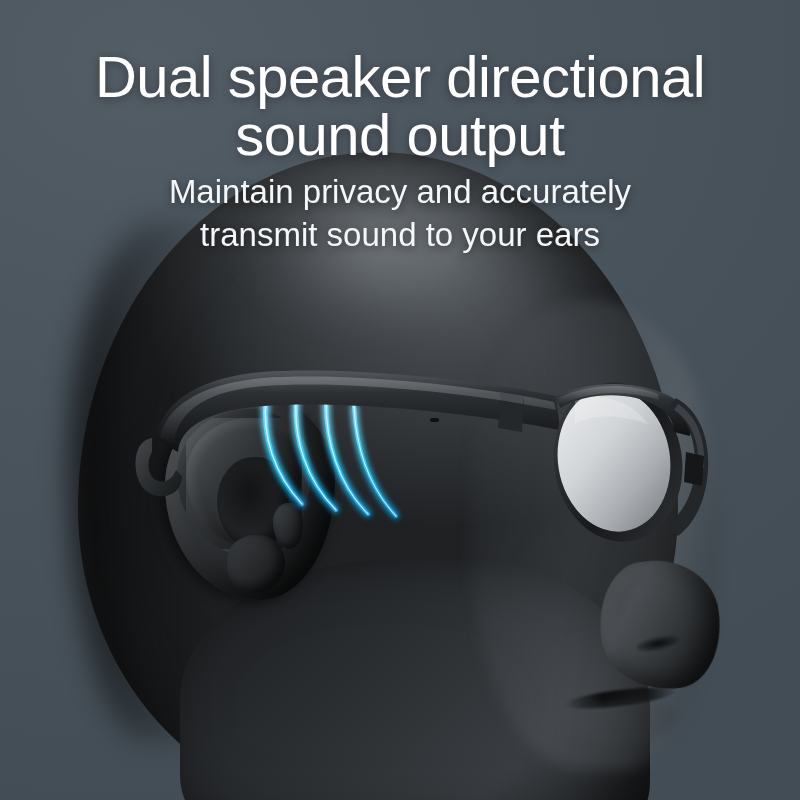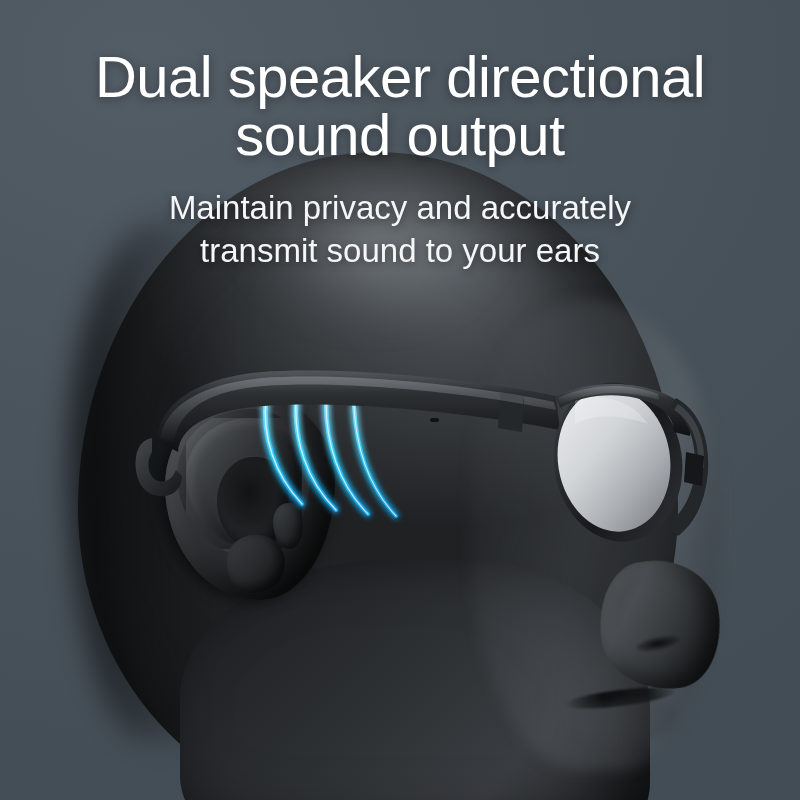--- a/index.html
+++ b/index.html
@@ -240,21 +240,20 @@
     right: 0;
     top: 170px;
     text-align: center;
     color: #f4f6f7;
     font-size: 33px;
     line-height: 43px;
     font-weight: 400;
     text-shadow: 0 2px 9px rgba(0,0,0,.45);
     white-space: pre-line;
     padding: 0 60px;
-    margin-top: 16px;
   }
 
   .logo {
     position: absolute;
     right: 30px;
     bottom: 28px;
     color: #4a72b0;
     font-size: 36px;
     font-weight: 700;
     letter-spacing: -0.6px;

